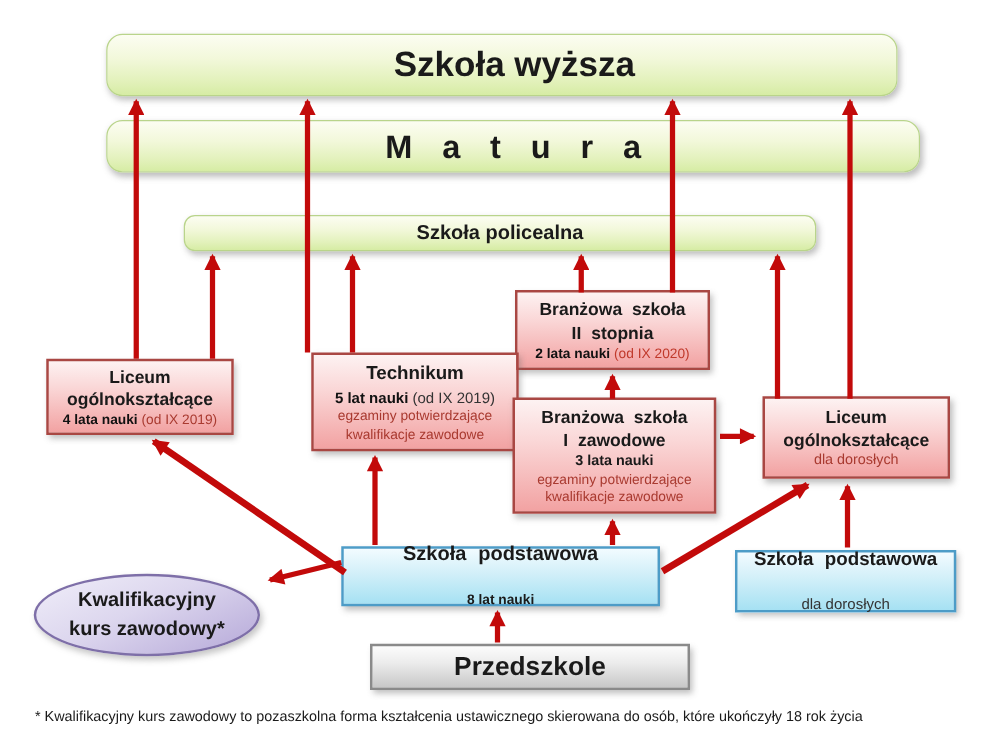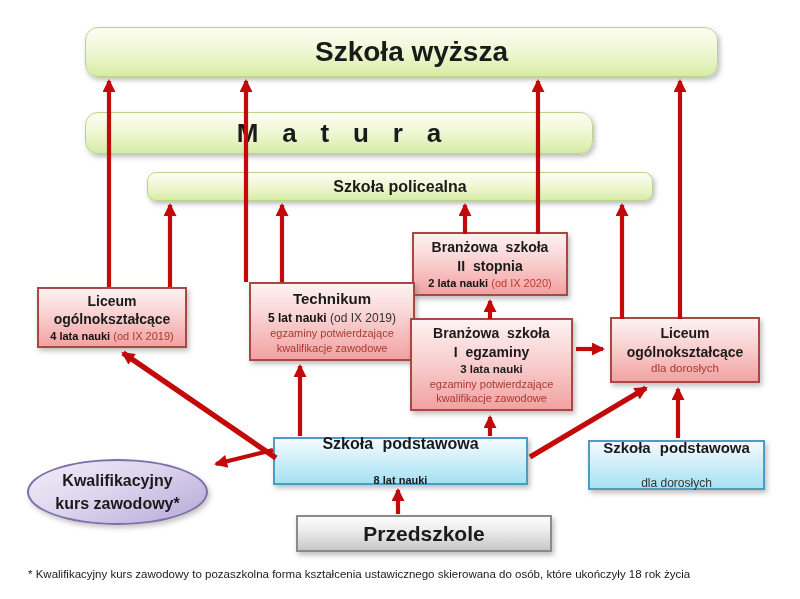--- a/index.html
+++ b/index.html
@@ -37,21 +37,21 @@
 </style>
 </head>
 <body>
 
 <div class="stage">
 
   <div class="box green" style="left:85px;top:27px;width:633px;height:50px;padding-left:20px;">
     <div class="t-xl">Szkoła wyższa</div>
   </div>
 
-  <div class="box green" style="left:85px;top:112px;width:508px;height:42px;">
+  <div class="box green" style="left:85px;top:96px;width:651px;height:42px;">
     <div class="t-matura">M a t u r a</div>
   </div>
 
   <div class="box green" style="left:147px;top:172px;width:506px;height:29px;border-radius:9px;text-align:center;">
     <div class="t-lg">Szkoła policealna</div>
   </div>
 
   <div class="box pink" style="left:412px;top:232px;width:156px;height:64px;">
     <div class="t-title" style="line-height:1.35;">Branżowa szkoła</div>
     <div class="t-title" style="line-height:1.35;">II stopnia</div>
@@ -66,21 +66,21 @@
 
   <div class="box pink" style="left:217px;top:282px;width:166px;height:79px;margin-left:32px;">
     <div class="t-title15">Technikum</div>
     <div class="t-sm" style="font-size:12px;"><b>5 lat nauki</b> <span class="dark">(od IX 2019)</span></div>
     <div class="t-sm red">egzaminy potwierdzające</div>
     <div class="t-sm red">kwalifikacje zawodowe</div>
   </div>
 
   <div class="box pink" style="left:410px;top:318px;width:163px;height:93px;">
     <div class="t-title" style="line-height:1.35;">Branżowa szkoła</div>
-    <div class="t-title" style="line-height:1.35;">I egzaminy</div>
+    <div class="t-title" style="line-height:1.35;">I zawodowe</div>
     <div class="t-sm" style="font-weight:bold;font-size:11.5px;">3 lata nauki</div>
     <div class="t-sm red">egzaminy potwierdzające</div>
     <div class="t-sm red">kwalifikacje zawodowe</div>
   </div>
 
   <div class="box pink" style="left:610px;top:317px;width:150px;height:66px;">
     <div class="t-title" style="line-height:1.3;">Liceum</div>
     <div class="t-title" style="line-height:1.3;">ogólnokształcące</div>
     <div class="t-sm red" style="font-size:11.5px;">dla dorosłych</div>
   </div>

